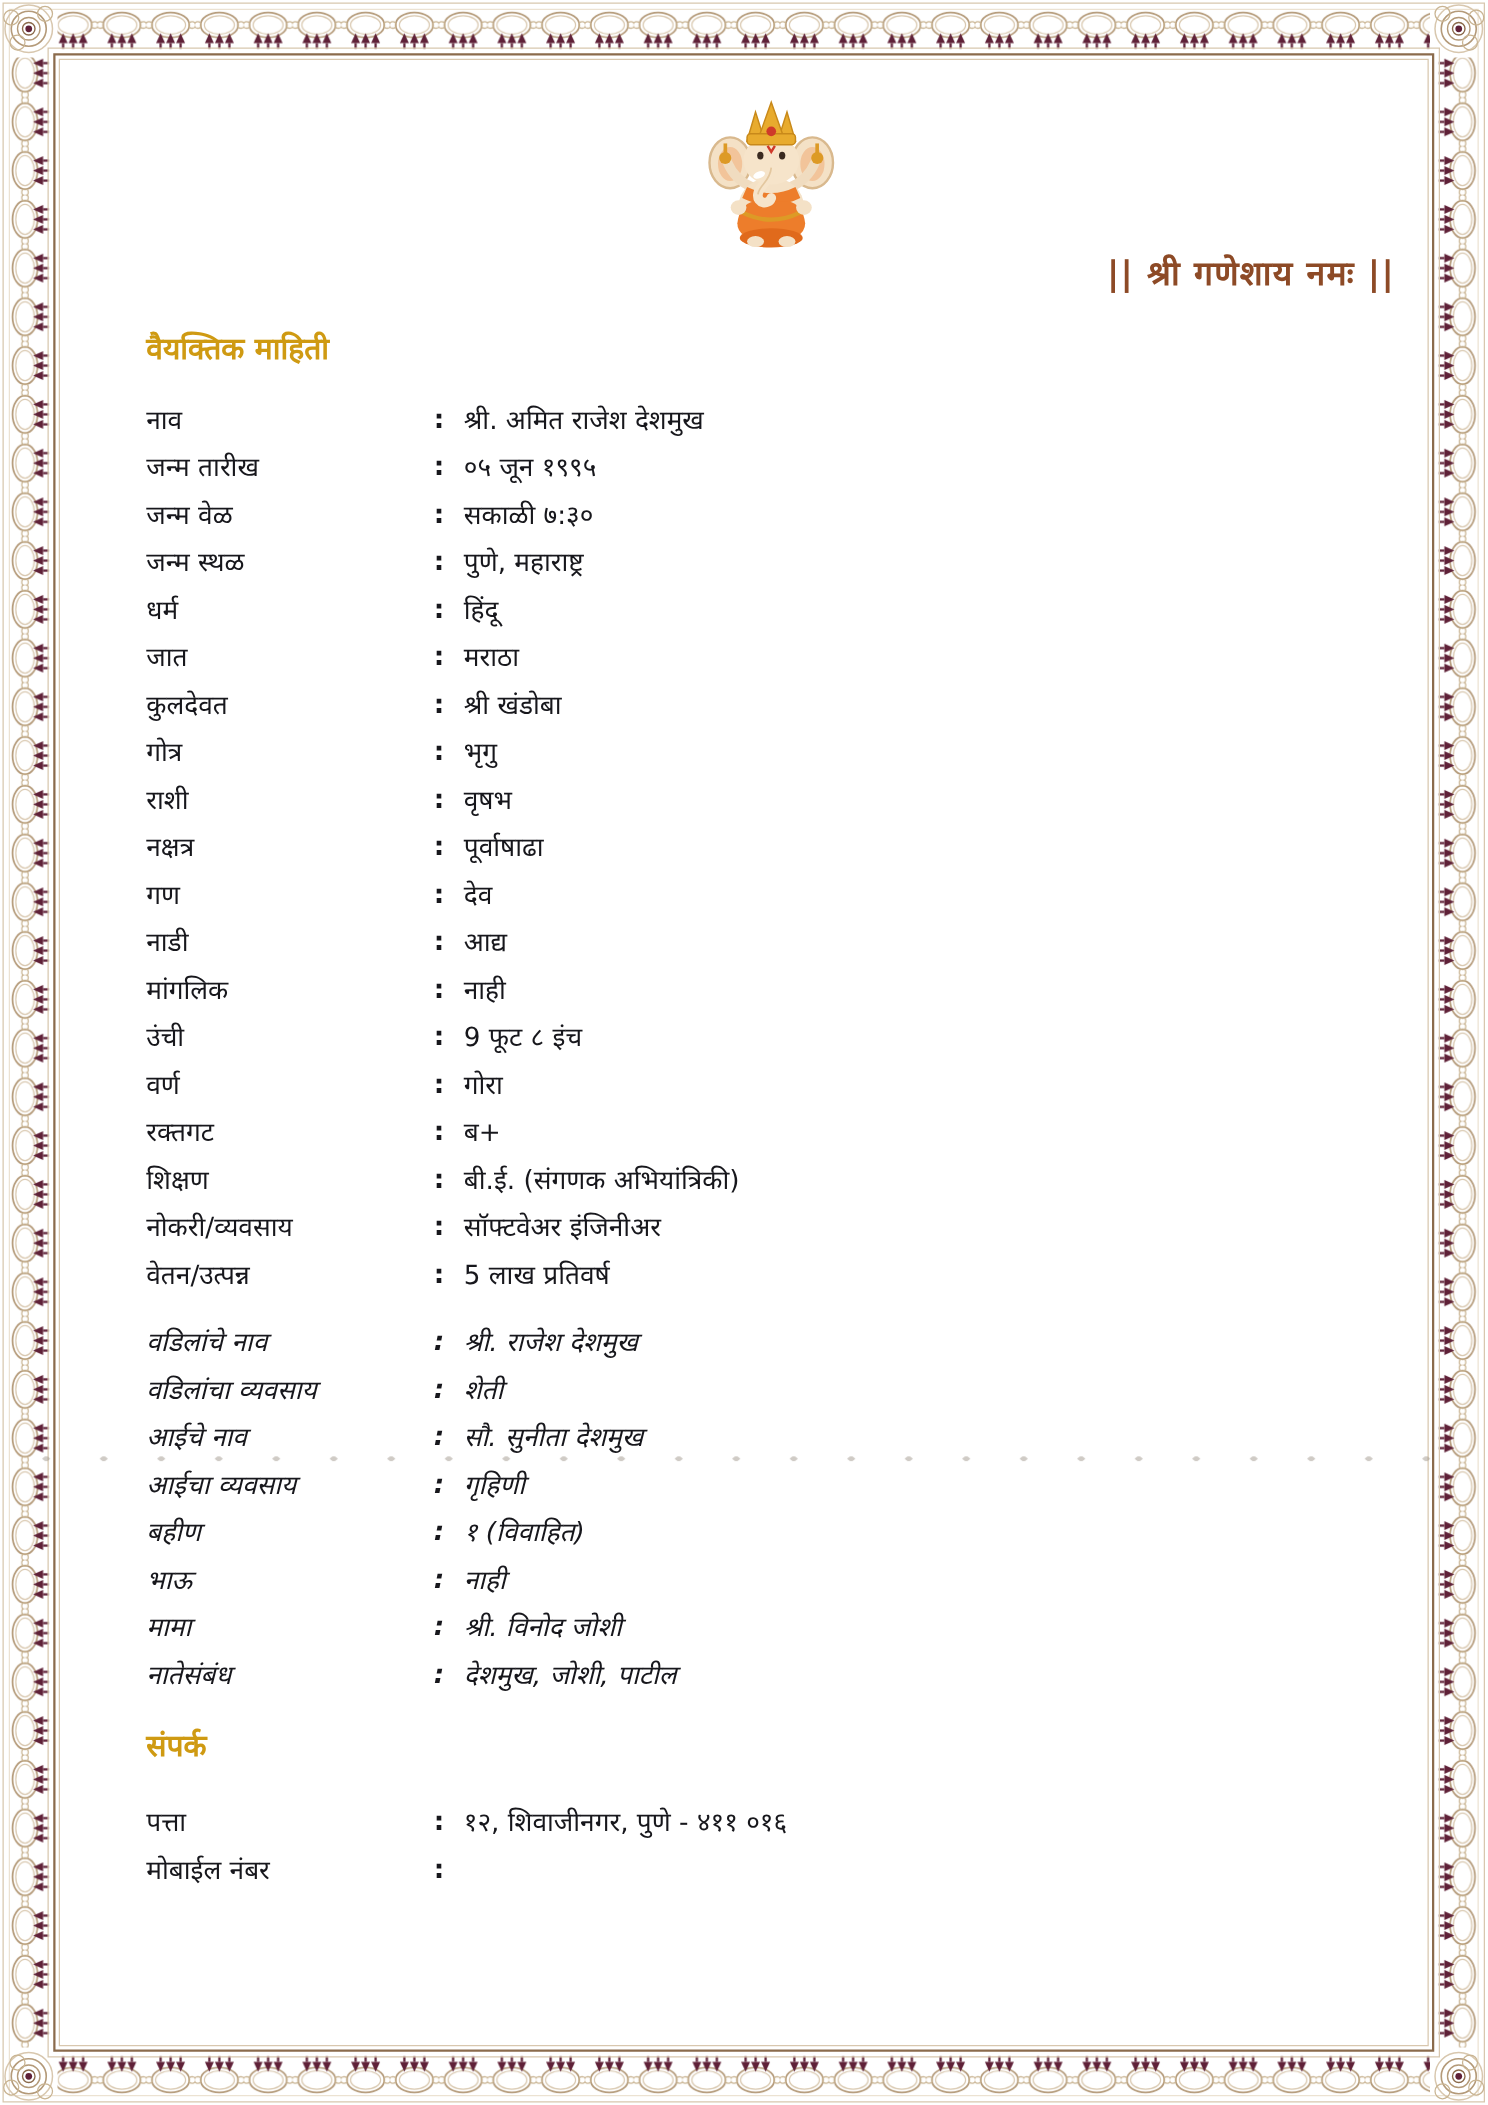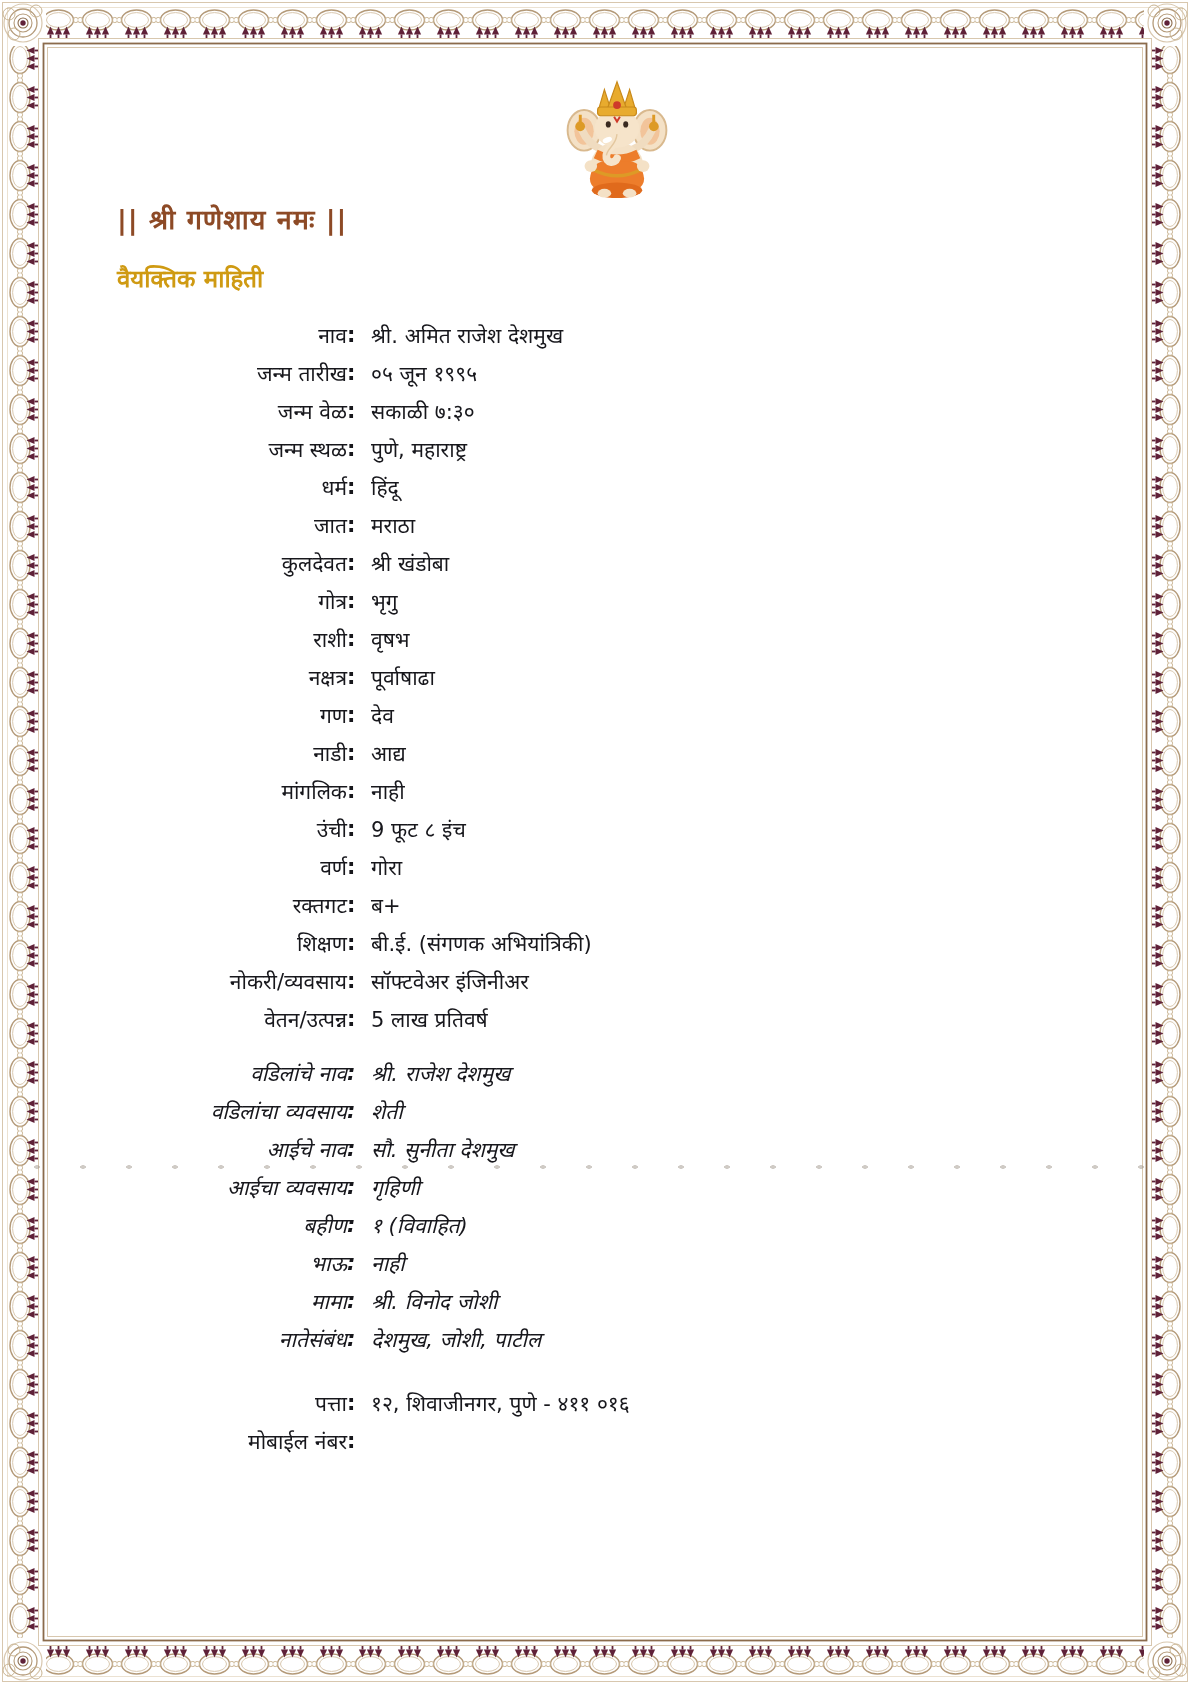--- a/index.html
+++ b/index.html
@@ -12,40 +12,40 @@
     color:#17171c;
   }
   .border-frame{position:absolute;inset:0;pointer-events:none;}
   .content{
     position:absolute;left:48px;top:48px;right:48px;bottom:48px;
     padding:0 26px 0 69px;
     box-sizing:border-box;
   }
   .deity-wrap{display:flex;justify-content:center;margin-top:28px;height:124px;}
   .invocation{
-    text-align:left;
+    text-align:right;
     font-size:27px;font-weight:bold;
     color:#8d4a26;
     line-height:40px;height:40px;
     letter-spacing:1px;
   }
   .section-title{
     margin:0;text-align:left;
     font-size:24px;font-weight:bold;
     color:#cf9a12;
     height:30px;line-height:30px;
   }
   .st-personal{margin-top:24px;}
   .st-family{margin-top:34px;}
   .st-contact{margin-top:24px;}
   .rows{margin-top:22px;}
   .rows-family{margin-top:16px;font-style:italic;}
   .rows-contact{margin-top:26px;}
   .row{display:flex;align-items:center;height:38px;font-size:21px;}
-  .row .label{width:230px;flex:0 0 230px;text-align:right;}
+  .row .label{width:230px;flex:0 0 230px;}
   .row .colon{width:14px;flex:0 0 14px;font-weight:bold;}
   .row .value{margin-left:10px;}
   .dotted-divider{
     position:absolute;left:14px;right:14px;top:1162px;height:10px;
     background-image:radial-gradient(ellipse 5px 3px at 23px 5px, rgba(150,140,128,0.45) 0 55%, rgba(150,140,128,0) 62%);
     background-size:46px 10px;background-repeat:repeat-x;
     pointer-events:none;
   }
 </style>
 </head>
@@ -332,20 +332,21 @@
           <span class="value">श्री. विनोद जोशी</span>
         </div>
 
         <div class="row">
           <span class="label">नातेसंबंध</span>
           <span class="colon">:</span>
           <span class="value">देशमुख, जोशी, पाटील</span>
         </div>
       </div>
 
+    <h2 class="section-title st-contact">संपर्क</h2>
     <div class="rows rows-contact">
 
         <div class="row">
           <span class="label">पत्ता</span>
           <span class="colon">:</span>
           <span class="value">१२, शिवाजीनगर, पुणे - ४११ ०१६</span>
         </div>
 
         <div class="row">
           <span class="label">मोबाईल नंबर</span>

